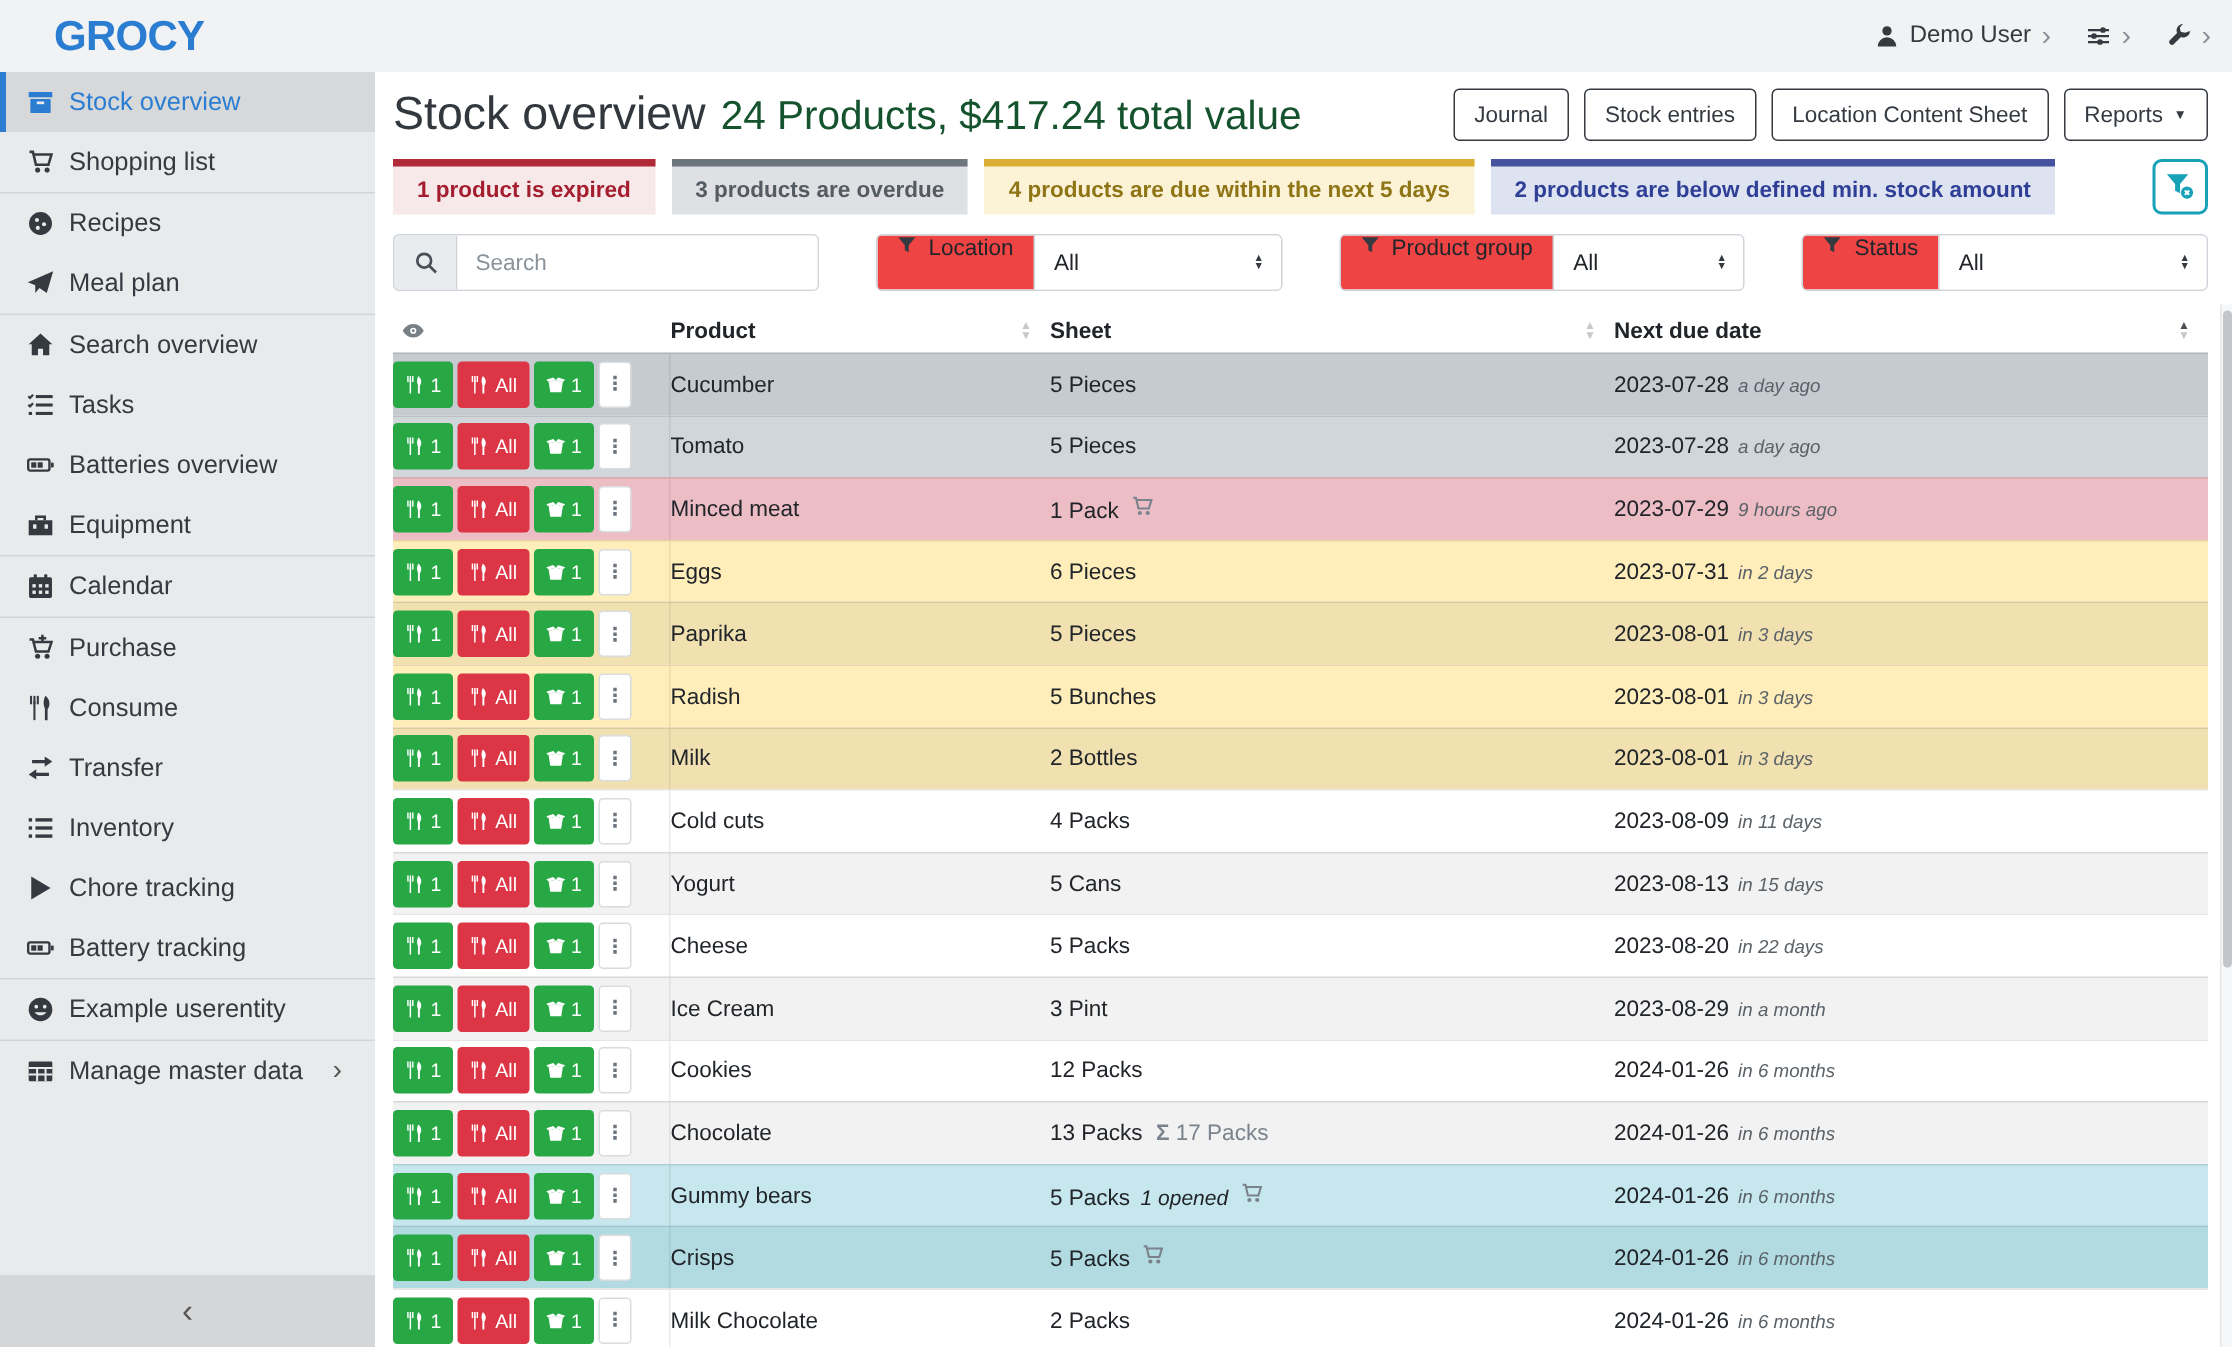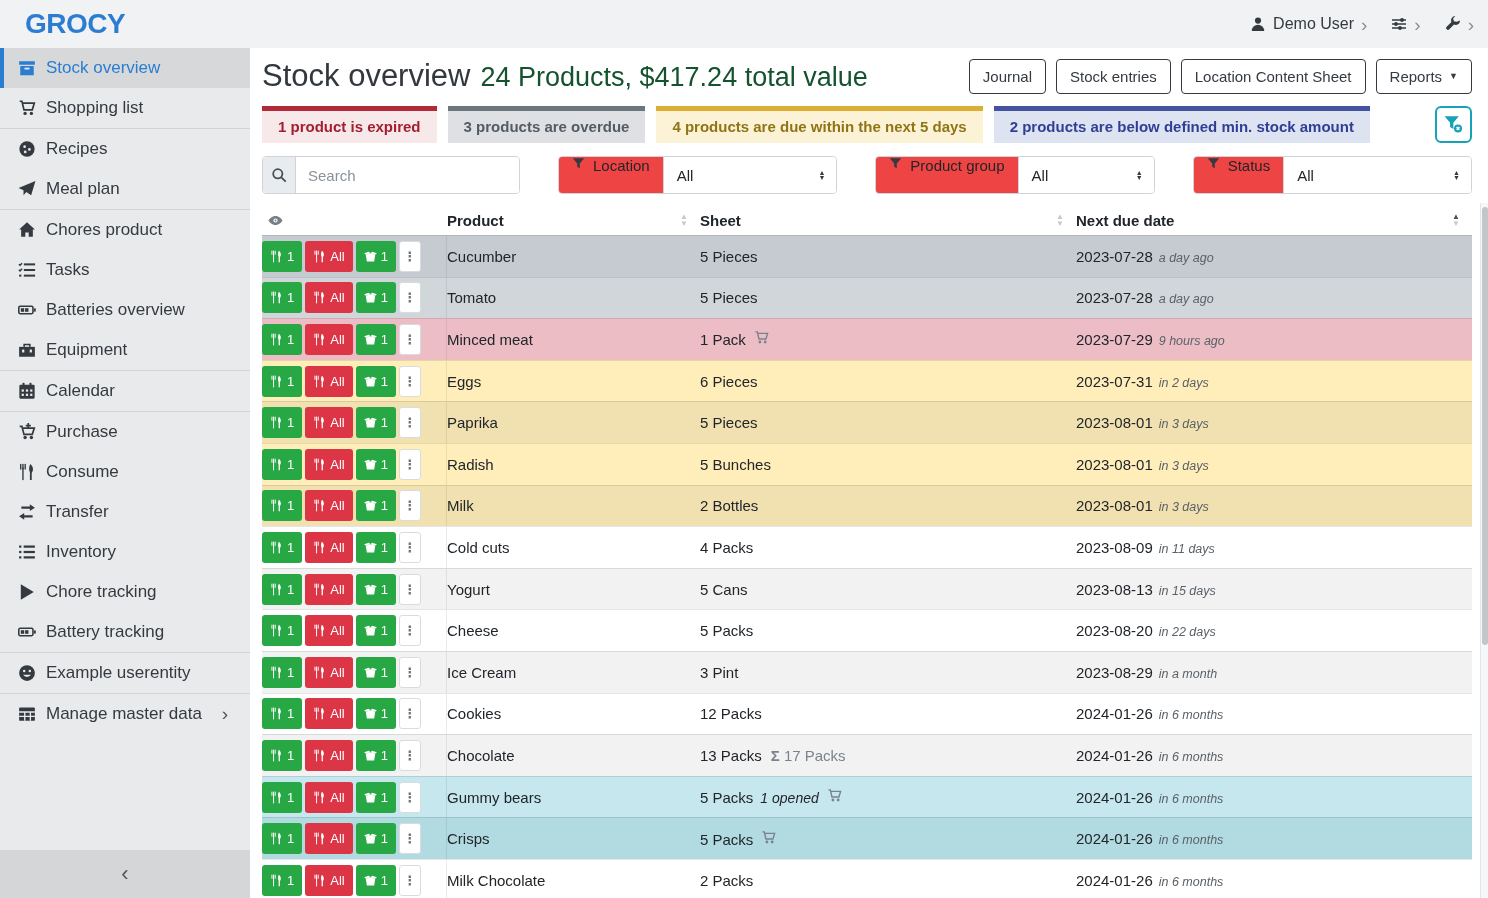--- a/index.html
+++ b/index.html
@@ -1,21 +1,21 @@
 <!DOCTYPE html>
 <html><head>
 <meta charset="utf-8">
 <style>
   * { margin:0; padding:0; box-sizing:border-box; }
   html,body { width:1488px; height:898px; overflow:hidden; }
   body { font-family:"Liberation Sans","DejaVu Sans",sans-serif; background:#f1f2f3; position:relative; color:#212529; }
   svg { width:16px; height:16px; fill:currentColor; display:block; }
 
   
-  .topbar { position:absolute; top:0; left:5px; right:0; height:48px; background:#f1f2f3; display:flex; align-items:center; justify-content:space-between; padding:0 14px 0 20px; }
+  .topbar { position:absolute; top:0; left:16px; right:0; height:48px; background:#f1f2f3; display:flex; align-items:center; justify-content:space-between; padding:0 14px 0 20px; }
   .logo { color:#2b7dd1; font-weight:900; font-size:28px; letter-spacing:-0.5px; cursor:pointer; }
   .topbar-right { display:flex; align-items:center; }
   .top-item { display:flex; align-items:center; gap:7px; margin-left:24px; font-size:16px; color:#343a40; cursor:pointer; }
   .top-item .chev { color:#8a9097; font-size:19px; line-height:1; }
 
   
   .sidebar { position:absolute; top:48px; left:0; width:250px; bottom:0; background:#e9eaeb; }
   .side-item { height:40px; display:flex; align-items:center; gap:10px; padding-left:14px; font-size:17px; color:#343a40; border-left:4px solid transparent; cursor:pointer; }
   .side-item .icon svg { width:18px; height:18px; }
   .side-item.active { background:#d7d8da; border-left-color:#2b7dd1; color:#2b7dd1; }
@@ -37,21 +37,21 @@
   .banner { border-top:5px solid; padding:7px 16px 8px 16px; font-weight:700; font-size:15px; cursor:pointer; }
   .banner.expired  { background:#f7e9ea; border-color:#b02a37; color:#a41e2f; }
   .banner.overdue  { background:#dee0e3; border-color:#6d757d; color:#545b62; }
   .banner.duesoon  { background:#fcf3d7; border-color:#dcaf34; color:#8f7516; }
   .banner.belowmin { background:#dee3f2; border-color:#45529f; color:#2f3f96; }
   .clear-filter { margin-left:auto; margin-right:8px; width:37px; height:37px; border:2px solid #17a2b8; background:#fff; border-radius:6px; display:flex; align-items:center; justify-content:center; color:#17a2b8; cursor:pointer; }
   .clear-filter svg { width:19px; height:19px; }
 
   
   .filter-row { display:flex; gap:38px; margin-top:13px; margin-right:8px; }
-  .search-group { display:flex; width:258px; height:38px; border:1px solid #ced4da; border-radius:4px; overflow:hidden; flex:none; }
+  .search-group { display:flex; width:284px; height:38px; border:1px solid #ced4da; border-radius:4px; overflow:hidden; flex:none; }
   .search-prefix { width:42px; background:#e9ecef; border-right:1px solid #ced4da; display:flex; align-items:center; justify-content:center; color:#495057; }
   .search-group input { flex:1; border:none; outline:none; padding:0 12px; font-size:15px; color:#495057; font-family:inherit; }
   .search-group input::placeholder { color:#8a9299; }
   .filter-group { flex:1; display:flex; height:38px; border:1px solid #ced4da; border-radius:4px; overflow:hidden; }
   .filter-label { background:#ef4444; border-right:1px solid #ced4da; display:flex; align-items:flex-start; gap:8px; padding:0 13px; font-size:15px; color:#212529; }
   .filter-label svg { width:13px; height:13px; color:#343a40; }
   .filter-select { flex:1; background:#fff; display:flex; align-items:center; justify-content:space-between; padding:0 11px 0 13px; font-size:15px; cursor:pointer; }
   .updown { display:flex; flex-direction:column; font-size:7px; line-height:5.5px; color:#343a40; }
 
   
@@ -174,21 +174,21 @@
         </span>
         <span class="side-label">Meal plan</span>
       </div>
       <div class="side-div"></div>
       <div class="side-item">
         <span class="icon">
           <svg viewBox="0 0 16 16" aria-hidden="true">
             <path d="M8 1.2 1 7.5h1.8V14h3.7v-3.8h3V14h3.7V7.5H15z"></path>
           </svg>
         </span>
-        <span class="side-label">Chores product</span>
+        <span class="side-label">Search overview</span>
       </div>
       <div class="side-item">
         <span class="icon">
           <svg viewBox="0 0 16 16" aria-hidden="true">
             <path d="M0.8 2.8l1 1 1.8-1.9" fill="none" stroke="currentColor" stroke-width="1.3"></path>
             <rect x="5.2" y="2.1" width="10" height="1.8"></rect>
             <path d="M0.8 7.8l1 1 1.8-1.9" fill="none" stroke="currentColor" stroke-width="1.3"></path>
             <rect x="5.2" y="7.1" width="10" height="1.8"></rect>
             <rect x="1" y="12.1" width="2" height="1.8"></rect>
             <rect x="5.2" y="12.1" width="10" height="1.8"></rect>

